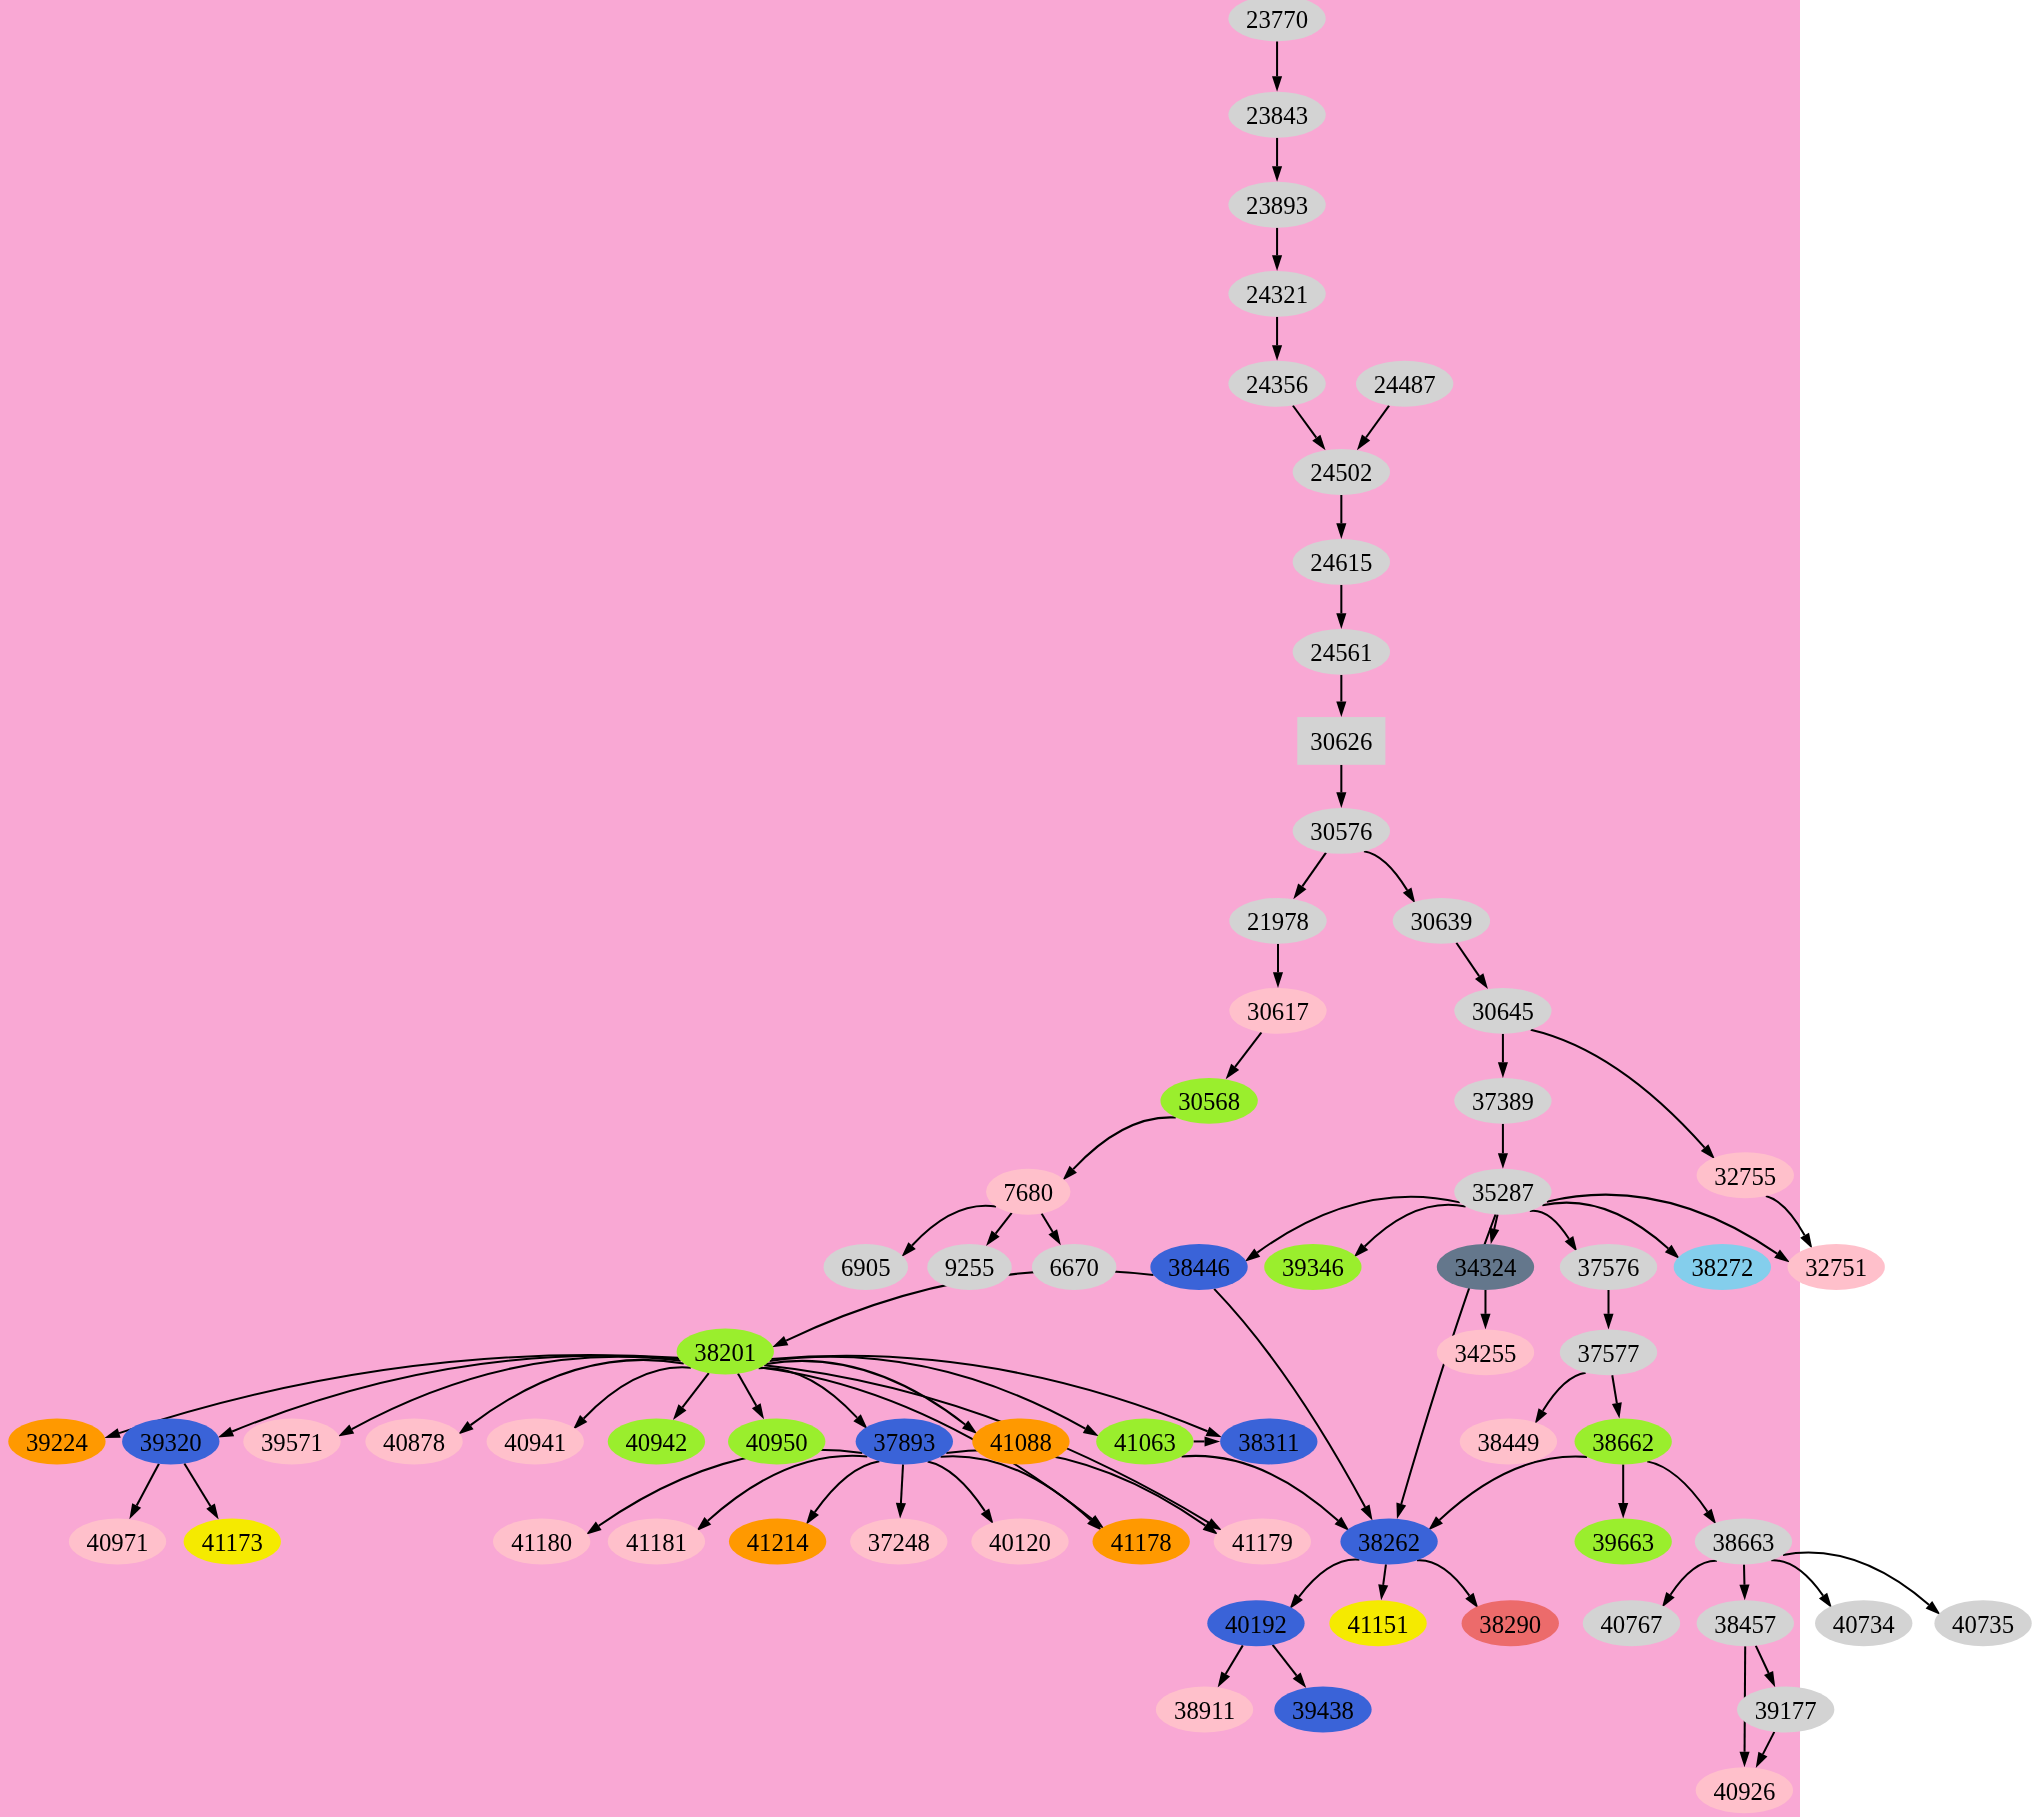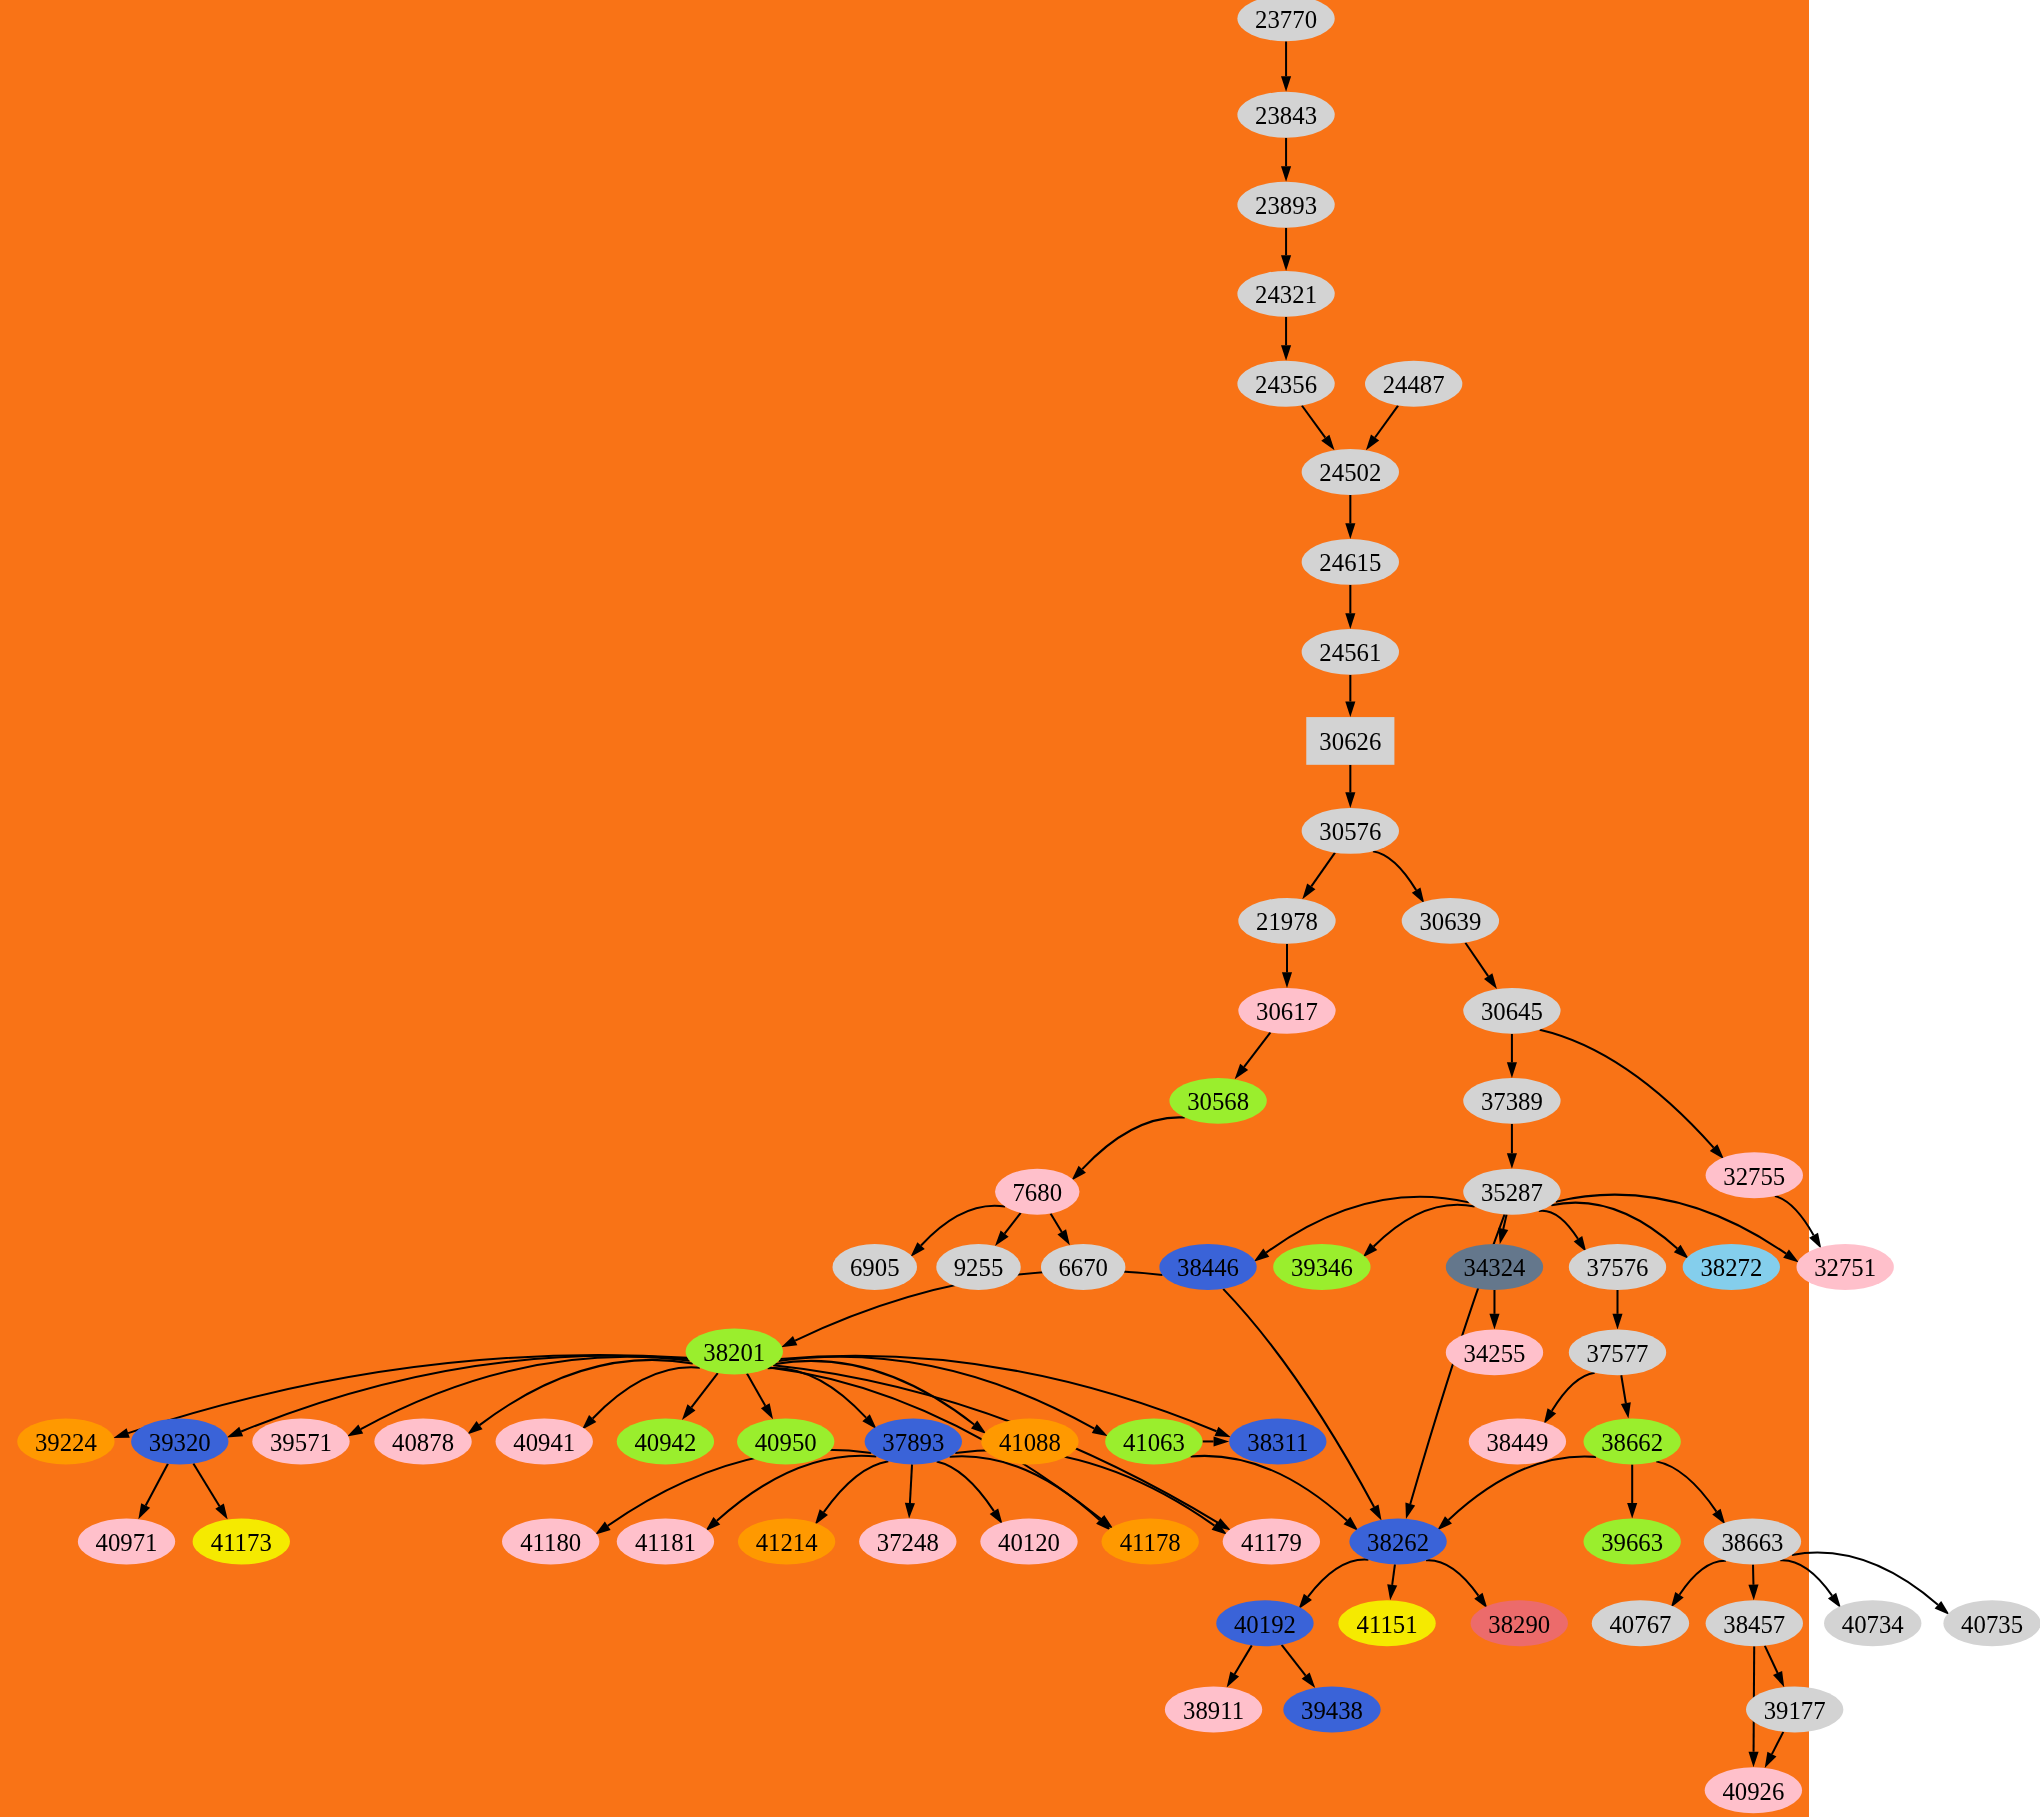--- a/index.html
+++ b/index.html
@@ -4,23 +4,22 @@
 <style>
   html, body {
     margin: 0;
     padding: 0;
     background: #ffffff;
   }
   #graph-root {
     position: relative;
     width: 1800px;
     height: 1817px;
-    background: #f97316;
+    background: #f9a8d4;
     font-family: "Liberation Serif", "DejaVu Serif", serif;
-    padding-left: 9px;
   }
   svg#graph-svg {
     display: block;
     width: 2040px;
     height: 1817px;
   }
   .node-label {
     font-family: "Liberation Serif", "DejaVu Serif", serif;
     font-size: 27px;
     fill: #000000;

